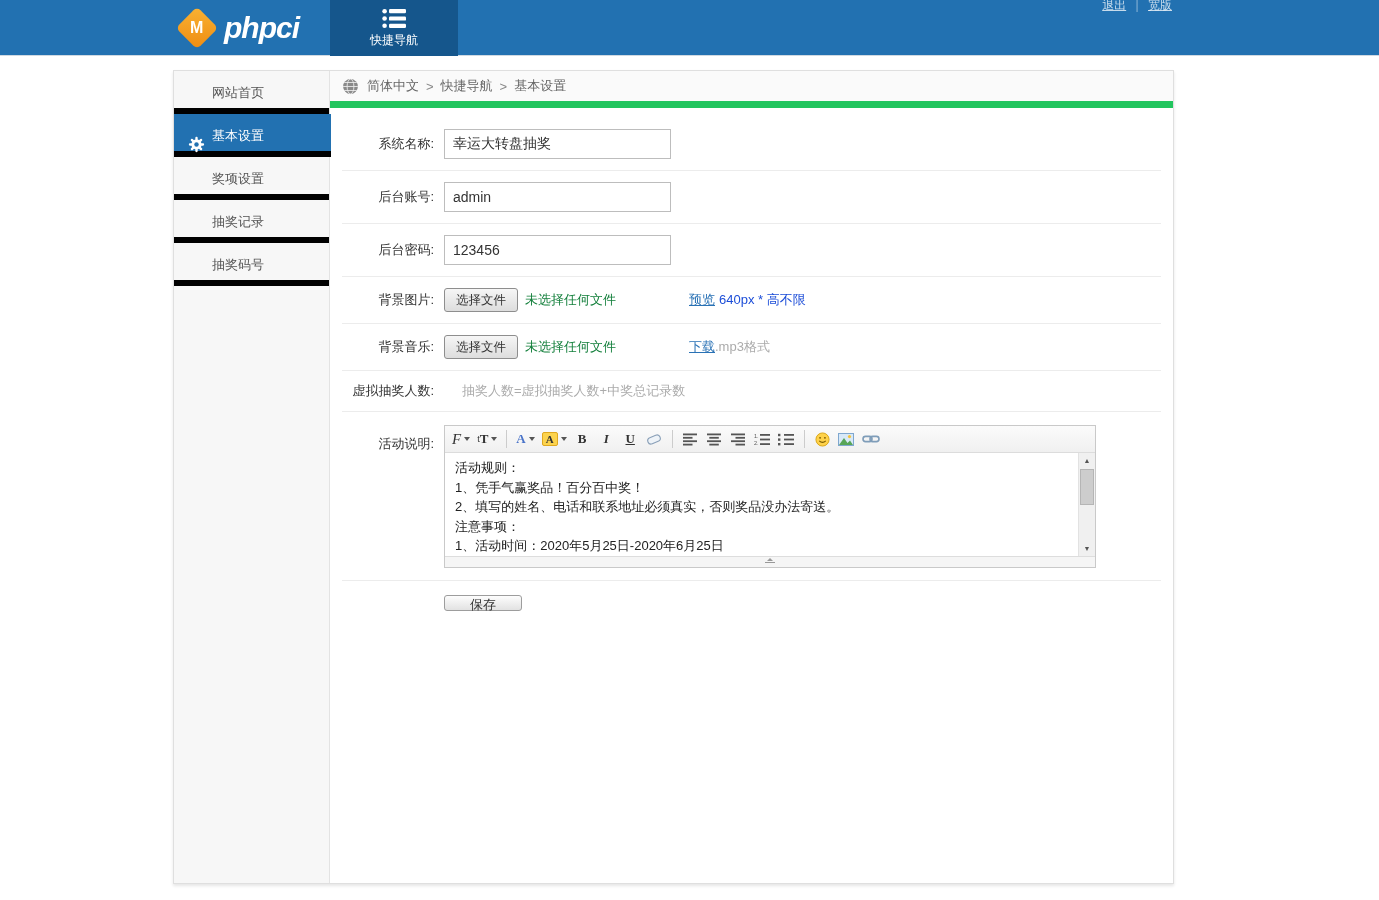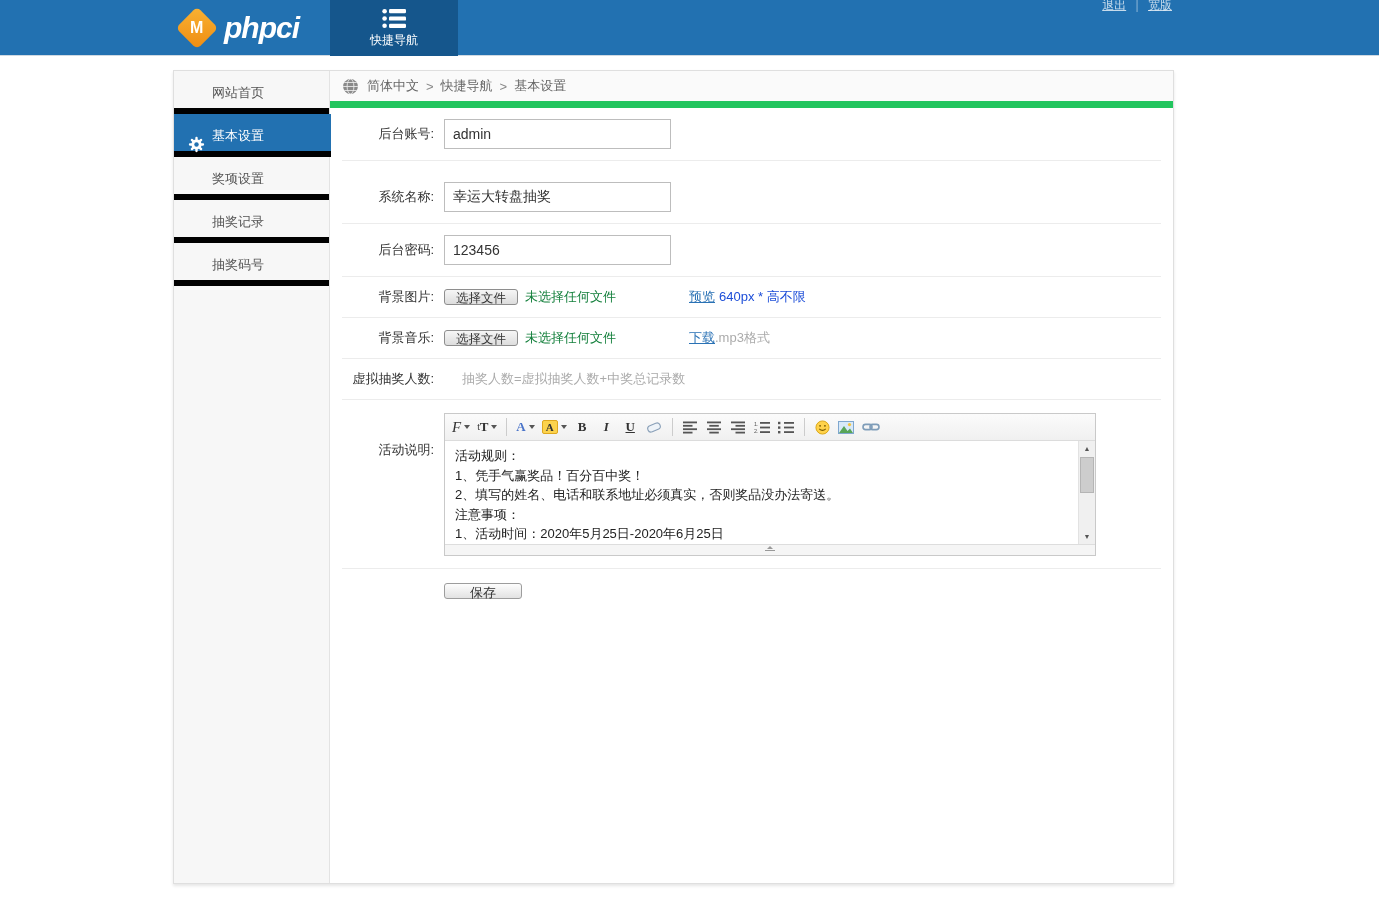--- a/index.html
+++ b/index.html
@@ -30,24 +30,24 @@
   .crumbbar svg { margin-right:8px; }
   .crumb-sep { margin:0 7px; color:#888; }
 
   
   .form { padding:0 12px; }
   .row { display:flex; align-items:center; padding:11px 0; border-bottom:1px solid #ececec; }
   .row.first { padding-top:21px; }
   .row.editor-row { align-items:flex-start; padding:13px 0 12px; }
   .row.save-row { border-bottom:none; padding-top:14px; }
   .flabel { width:92px; flex-shrink:0; text-align:right; font-size:13px; color:#333; margin-right:10px; }
-  .editor-row .flabel { margin-top:28px; }
+  .editor-row .flabel { margin-top:10px; }
   input.text { width:227px; height:30px; border:1px solid #bdbdbd; padding:0 8px; font-size:14px; color:#333; font-family:"Liberation Sans",sans-serif; background:#fff; }
   .file-cell { width:245px; display:flex; align-items:center; }
-  .file-btn { height:16px; padding:0 11px; font-size:12.5px; color:#333; background:linear-gradient(#f6f6f6,#dddddd); border:1px solid #8e8e8e; border-radius:3px; cursor:pointer; font-family:"Liberation Sans",sans-serif; }
+  .file-btn { height:24px; padding:0 11px; font-size:12.5px; color:#333; background:linear-gradient(#f6f6f6,#dddddd); border:1px solid #8e8e8e; border-radius:3px; cursor:pointer; font-family:"Liberation Sans",sans-serif; }
   .file-status { font-size:13px; color:#15803d; margin-left:7px; white-space:nowrap; }
   a.blue-link { color:#2a72b5; text-decoration:underline; font-size:13px; cursor:pointer; }
   .hint-dark { font-size:13px; color:#1d4ed8; margin-left:4px; }
   .hint-gray { font-size:13px; color:#ababab; }
   .vc-hint { margin-left:18px; }
 
   
   .editor { width:652px; border:1px solid #c9c9c9; background:#fff; }
   .etoolbar { height:27px; background:linear-gradient(#fbfbfb,#f0f0f0); border-bottom:1px solid #dcdcdc; display:flex; align-items:center; padding:0 7px; gap:7px; }
   .tool { height:20px; min-width:17px; display:flex; align-items:center; justify-content:center; cursor:pointer; font-size:13px; color:#333; }
@@ -145,28 +145,28 @@
       </svg>
       <span>简体中文</span>
       <span class="crumb-sep">&gt;</span>
       <span>快捷导航</span>
       <span class="crumb-sep">&gt;</span>
       <span>基本设置</span>
     </div>
 
     <div class="form">
 
-      <div class="row">
-        <div class="flabel">后台账号:</div>
-        <input class="text" type="text" value="admin" style="">
-      </div>
-
       <div class="row first">
         <div class="flabel">系统名称:</div>
         <input class="text" type="text" value="幸运大转盘抽奖" style="">
+      </div>
+
+      <div class="row">
+        <div class="flabel">后台账号:</div>
+        <input class="text" type="text" value="admin" style="">
       </div>
 
       <div class="row">
         <div class="flabel">后台密码:</div>
         <input class="text" type="text" value="123456" style="">
       </div>
 
       <div class="row">
         <div class="flabel">背景图片:</div>
         <div class="file-cell">

